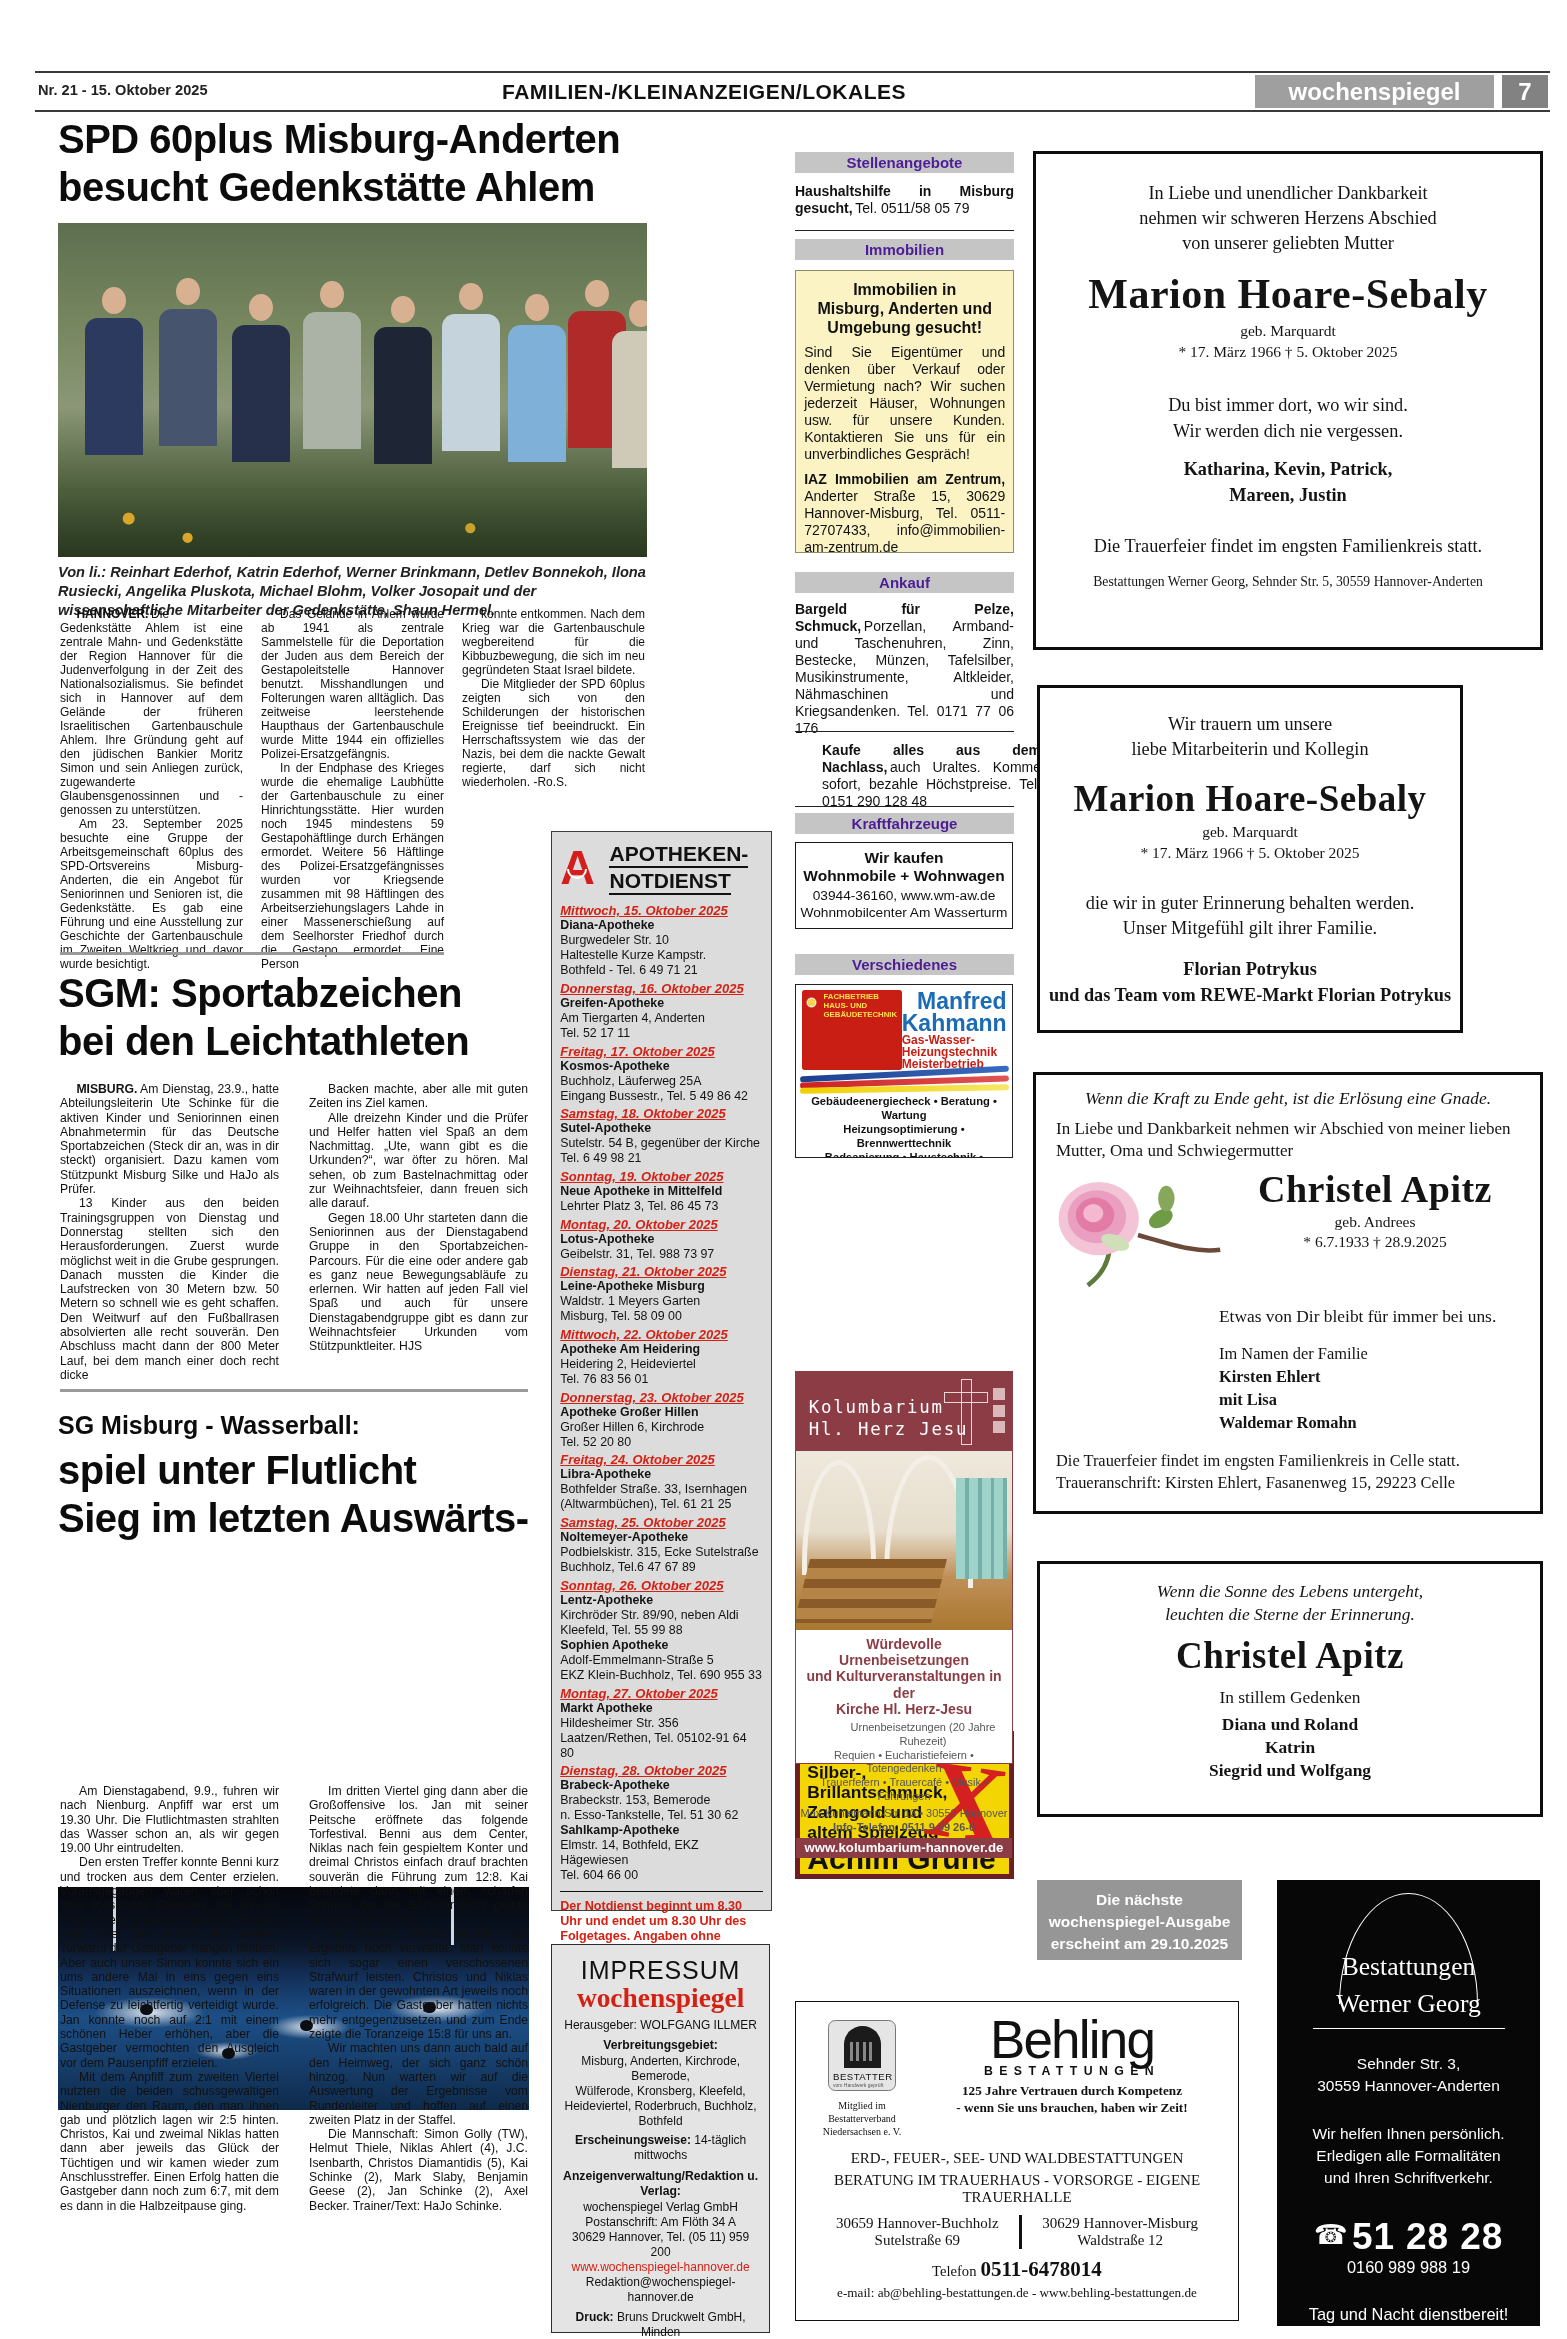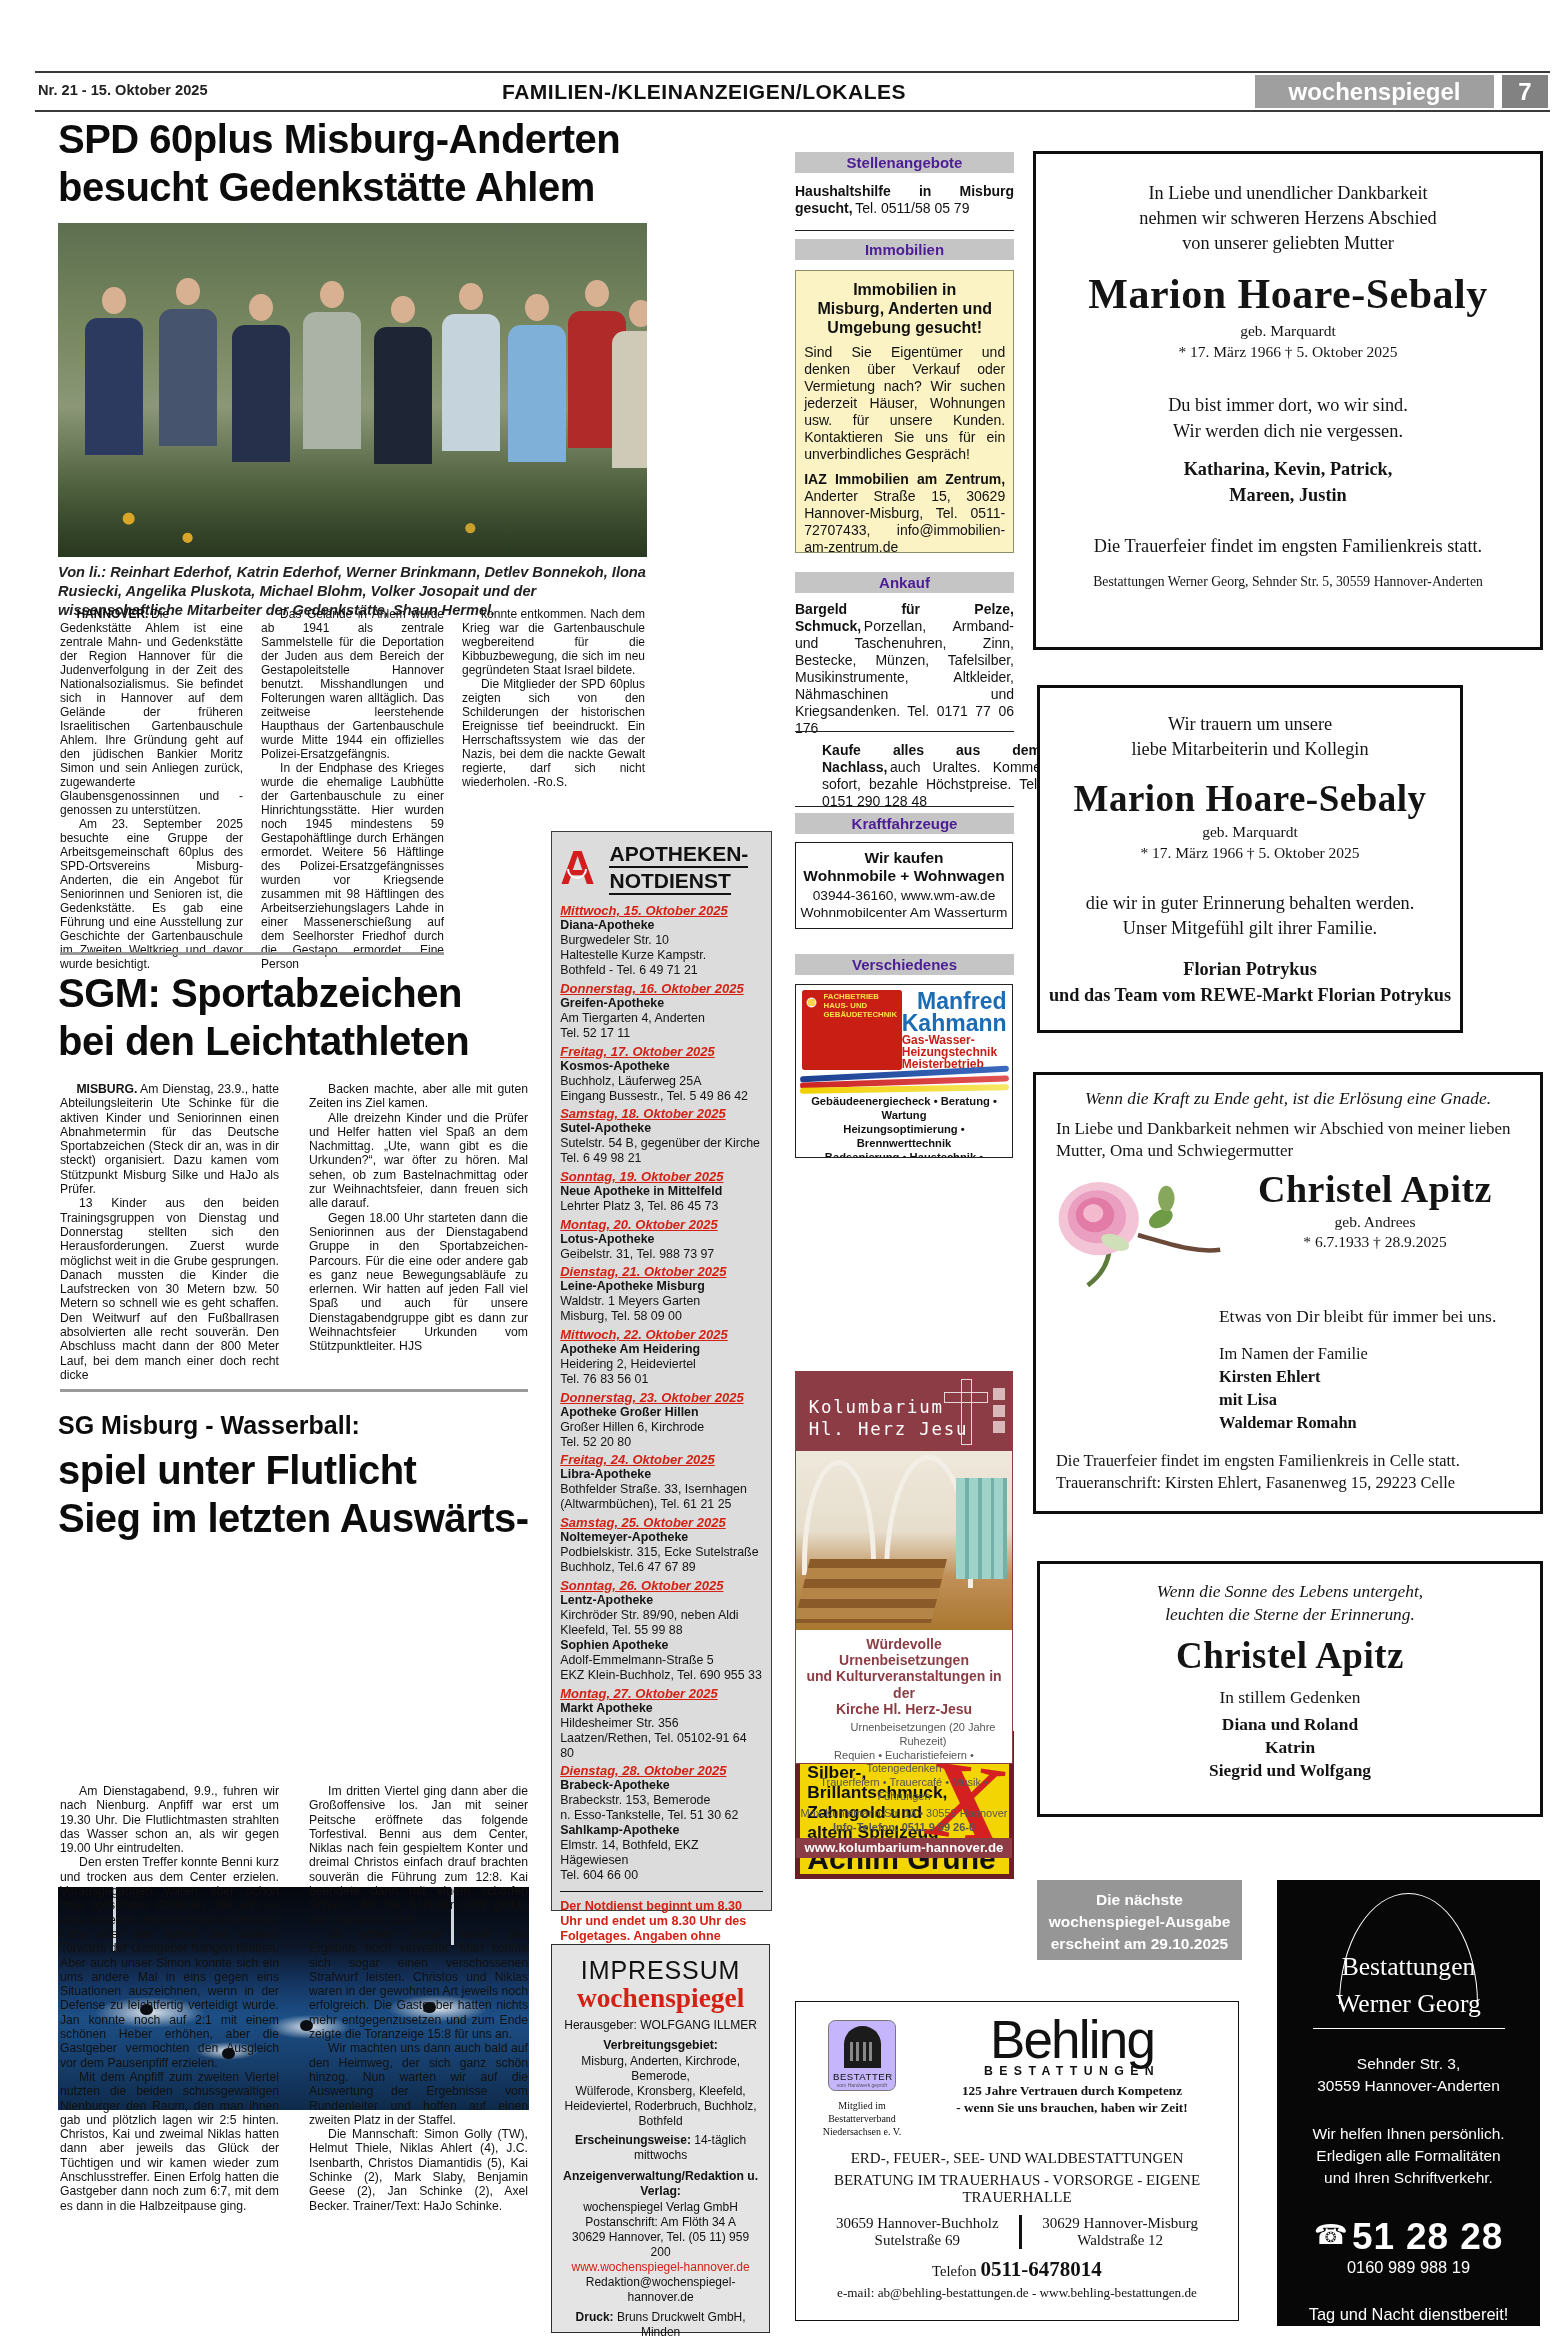--- a/index.html
+++ b/index.html
@@ -95,21 +95,21 @@
   .gr-x{position:absolute;right:1.8px;top:16.4px;color:#d42020;font-weight:900;font-size:110px;line-height:101px;font-family:"Liberation Serif",serif;transform:rotate(8deg);}
   .kol{border:1.8px solid #8c3c44;background:#fff;}
   .kol-h{background:#8c3c44;color:#fff;position:relative;height:79px;}
   .kol-h .tx{position:absolute;left:12.8px;top:24px;font-size:17.4px;line-height:22px;letter-spacing:1.8px;font-family:"DejaVu Sans Mono",monospace;}
   .kol-cross-v{position:absolute;right:40px;top:7.3px;width:9.1px;height:64px;border:1.8px solid #e8d8d8;}
   .kol-cross-h{position:absolute;right:24px;top:20px;width:42px;height:9.1px;border:1.8px solid #e8d8d8;}
   .kol-sq{position:absolute;width:12px;height:12px;background:#d8b8b8;}
   .kol-t{color:#8c3c44;font-weight:bold;font-size:14px;line-height:16.4px;text-align:center;}
   .kol-s{color:#555;font-size:11px;line-height:13.7px;text-align:center;}
   .kol-url{background:#8c3c44;color:#fff;font-weight:bold;font-size:13.2px;line-height:20px;text-align:center;}
-  .seal{border:1.8px solid #777;border-radius:7.3px;background:#c4b5fd;text-align:center;padding:4.6px 3.7px 2.7px;}
+  .seal{border:1.8px solid #777;border-radius:7.3px;background:#e5e5e5;text-align:left;padding:4.6px 3.7px 2.7px;}
   .seal .win{width:37px;height:42px;margin:0 auto;background:#1b1b1b;border-radius:18.3px 18.3px 0 0;position:relative;}
   .seal .win:after{content:"";position:absolute;left:6.4px;top:16.4px;width:24px;height:18.3px;background:repeating-linear-gradient(90deg,#888 0 2.7px,#1b1b1b 2.7px 6.4px);}
   .seal .s1{font-size:9.6px;letter-spacing:0.5px;margin-top:2.7px;}
   .seal .s2{font-size:5px;color:#555;}
   .behling{border:1.8px solid #111;background:#fff;}
   .bh-logo{font-weight:400;font-size:53px;line-height:49px;letter-spacing:-1.8px;}
   .bh-sub{font-weight:bold;font-size:12.3px;letter-spacing:6.4px;}
   .bh-claim{font-family:"Liberation Serif",serif;font-weight:bold;font-size:13.2px;line-height:16.4px;text-align:center;}
   .bh-line{font-family:"Liberation Serif",serif;font-size:15px;text-align:center;}
 </style>

